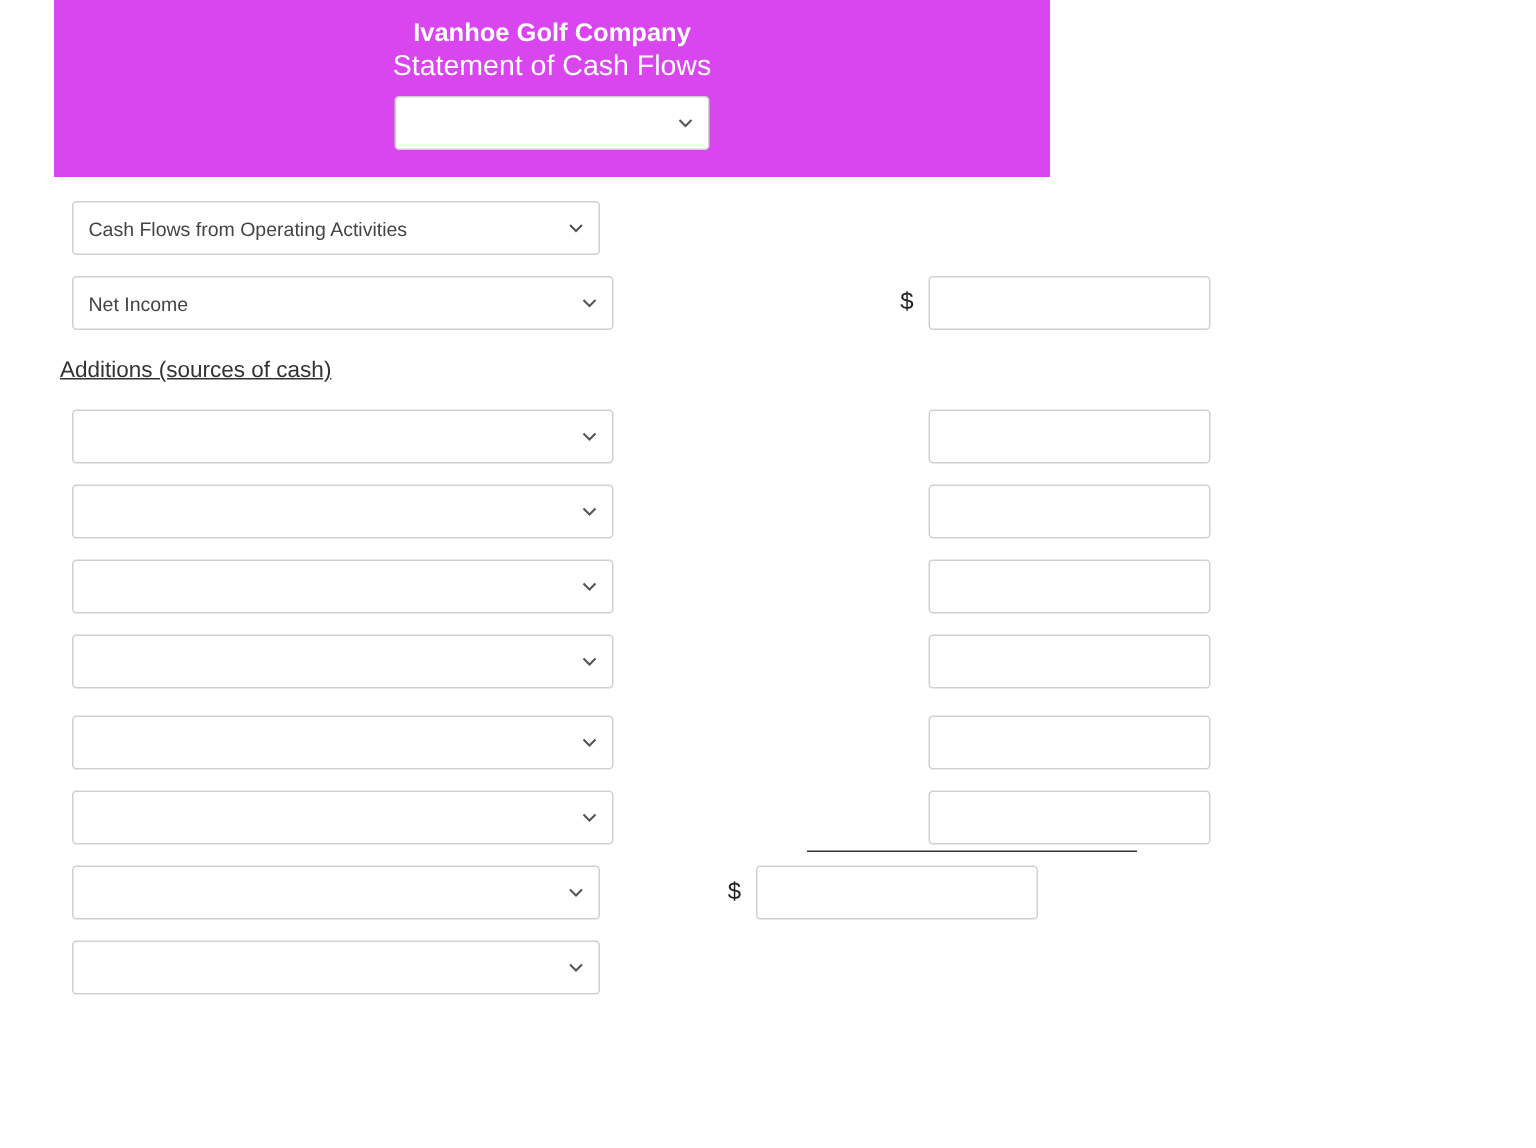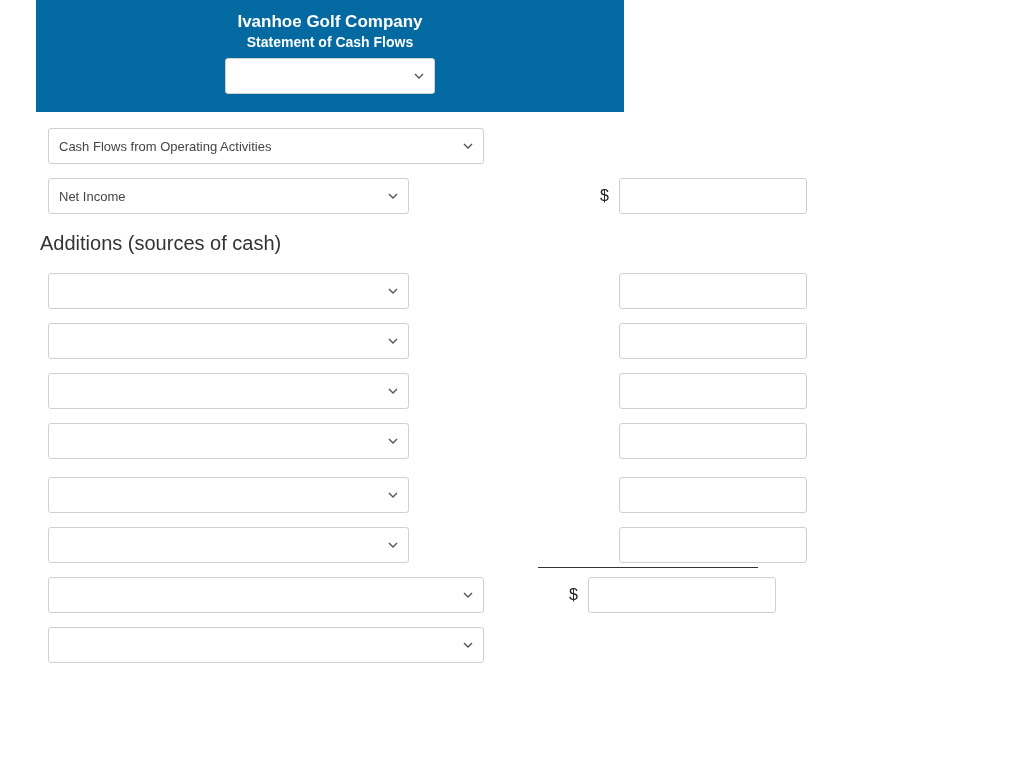--- a/index.html
+++ b/index.html
@@ -1,34 +1,34 @@
 <!DOCTYPE html>
 <html><head>
   <meta charset="utf-8">
   <style>
     * { box-sizing: border-box; margin: 0; padding: 0; }
     body { font-family: -apple-system, BlinkMacSystemFont, "Segoe UI", Arial, sans-serif; background: #fff; width: 1024px; }
     .wrap { padding: 0; }
-    .header { background: #0369a1; color: #fff; padding: 10px 0 18px; width: 588px; margin-left: 36px; }
+    .header { background: #d946ef; color: #fff; padding: 10px 0 18px; width: 664px; margin-left: 36px; }
     .header-inner { text-align: center; }
     .title1 { font-weight: 700; font-size: 17px; padding: 2px 0 2px; }
-    .title2 { font-weight: 700; font-size: 14px; padding-bottom: 8px; }
+    .title2 { font-weight: 400; font-size: 19px; padding-bottom: 8px; }
     .header-select { display: inline-block; width: 210px; height: 30px; background: #fff; border: 1px solid #ccc; border-radius: 2px; }
     .body { padding: 16px 36px 10px 48px; font-size: 14px; color: #333; }
     .row { display: flex; align-items: center; margin-bottom: 14px; height: 36px; }
     .sel { display: flex; align-items: center; border: 1px solid #d0d0d0; border-radius: 3px; background: #fff; height: 36px; padding: 0 10px; font-size: 13px; color: #444; }
-    .sel-w1 { width: 436px; }
+    .sel-w1 { width: 352px; }
     .sel-w2 { width: 361px; }
     .chev { margin-left: auto; width: 10px; height: 10px; display: inline-block; }
     .chev svg { width: 10px; height: 10px; display: block; }
     .dollar { width: 60px; text-align: right; padding-right: 10px; font-size: 16px; color: #222; }
     .spacer-a { width: 150px; }
     .spacer-c { width: 44px; }
     .inp { border: 1px solid #d0d0d0; border-radius: 3px; background: #fff; height: 36px; width: 188px; padding: 0 8px; font-size: 13px; }
-    .heading { font-size: 20px; color: #333; padding: 4px 0 18px; }
+    .heading { font-size: 15px; color: #333; padding: 4px 0 18px; text-decoration: underline; }
     .uline-wrap { position: relative; }
     .uline { position: absolute; left: 490px; top: 40px; width: 220px; border-top: 1px solid #333; }
     .row-gap { margin-bottom: 18px; }
   </style>
 </head>
 <body>
 <div class="wrap">
 
   <div class="header">
     <div class="header-inner">

